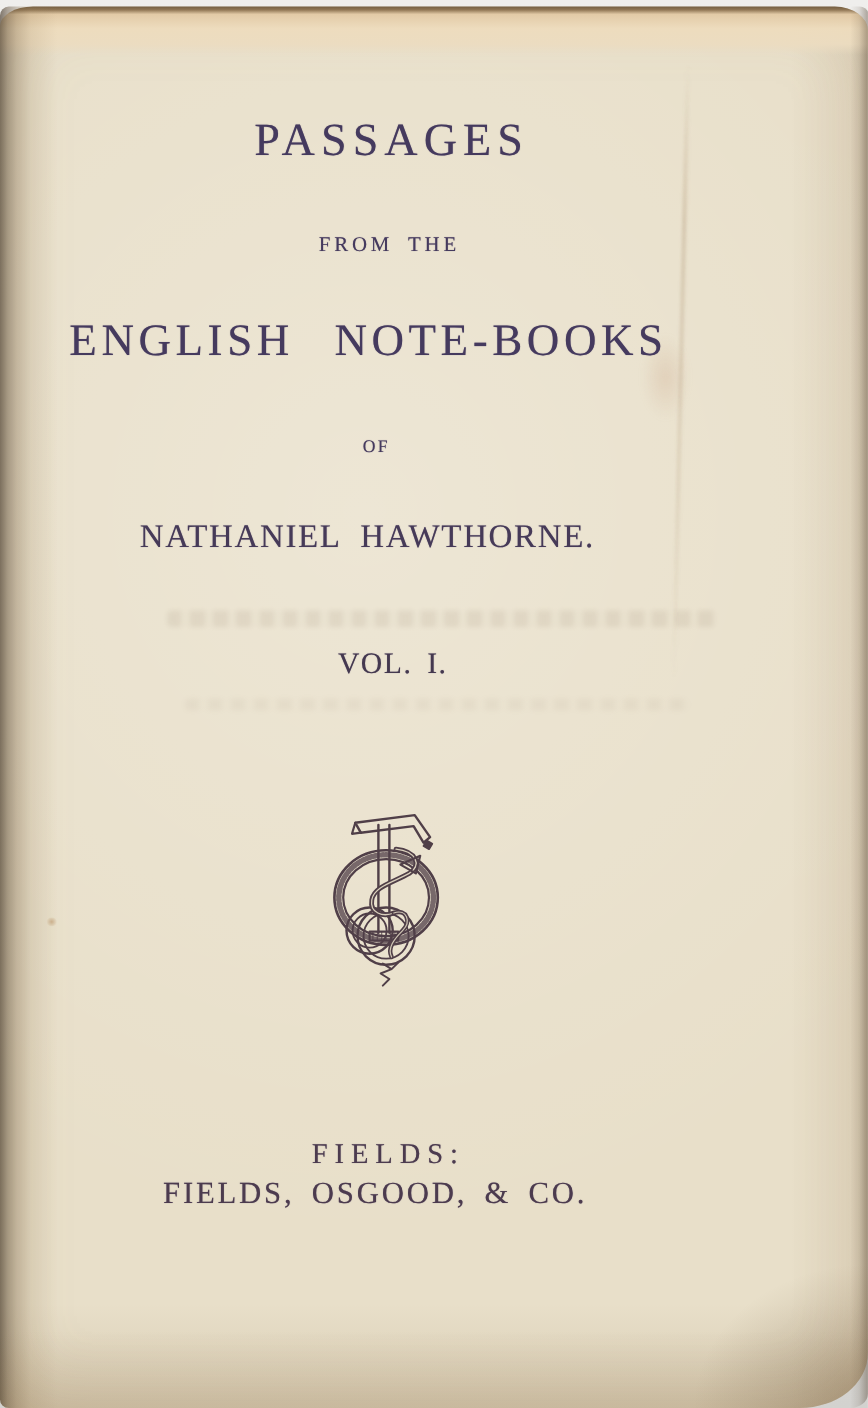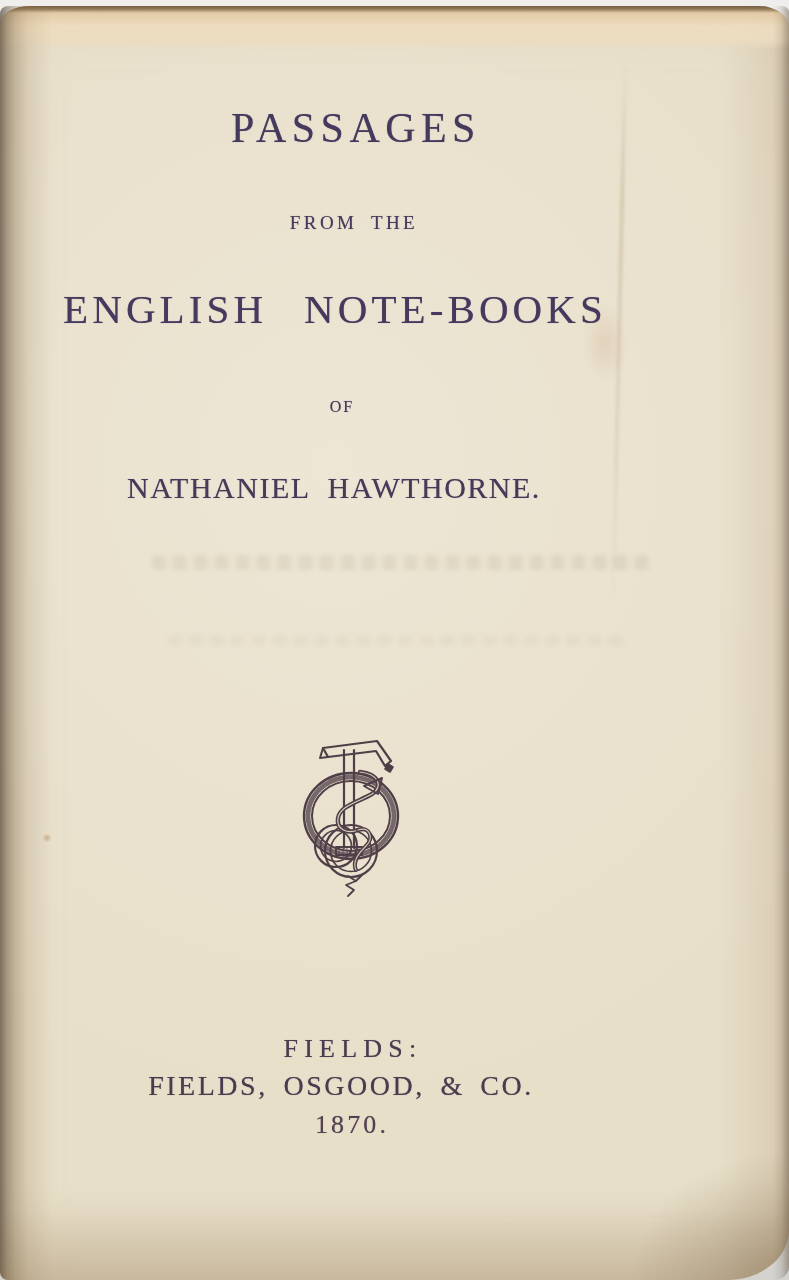--- a/index.html
+++ b/index.html
@@ -114,20 +114,21 @@
     <div class="ghost-band ghost-2"></div>
     <div class="crease"></div>
     <div class="stain"></div>
     <div class="fox-spot"></div>
 
     <div class="line l-fromthe">FROM THE</div>
     <div class="line l-passages">PASSAGES</div>
     <div class="line l-main">ENGLISH NOTE-BOOKS</div>
     <div class="line l-of">OF</div>
     <div class="line l-author">NATHANIEL HAWTHORNE.</div>
+    <div class="line l-volume">VOL. I.</div>
 
     <svg class="monogram" viewBox="0 0 130 170" xmlns="http://www.w3.org/2000/svg" aria-hidden="true">
       <g fill="none" stroke="#503f48" stroke-linejoin="round" stroke-linecap="round">
 
         <ellipse cx="53" cy="82" rx="47" ry="43" stroke-width="2.4"></ellipse>
         <ellipse cx="53" cy="82" rx="39" ry="35" stroke-width="2"></ellipse>
         <ellipse cx="53" cy="82" rx="43" ry="39" stroke-width="5" stroke-dasharray="1.3 2.2" opacity="0.75"></ellipse>
 
         <circle cx="38" cy="112" r="21" stroke-width="2.2"></circle>
         <circle cx="38" cy="112" r="15.5" stroke-width="1.7"></circle>
@@ -148,16 +149,15 @@
         <path d="M66,52 L84,44 L80,60 Z" stroke-width="2"></path>
         <path d="M60,96 C72,92 76,104 68,112 C60,120 54,128 58,136" stroke-width="4"></path>
         <path d="M60,96 C72,92 76,104 68,112 C60,120 54,128 58,136" stroke="#e8dfc9" stroke-width="1.1" opacity="0.85"></path>
 
         <path d="M50,142 l8,5 -10,4 8,5 -6,6 M58,147 l6,-6" stroke-width="1.8"></path>
       </g>
     </svg>
 
     <div class="line l-city">FIELDS:</div>
     <div class="line l-pub">FIELDS, OSGOOD, &amp; CO.</div>
-    <div class="line l-year">1870.</div>
 
   </div>
 </div>
 
 </body></html>

